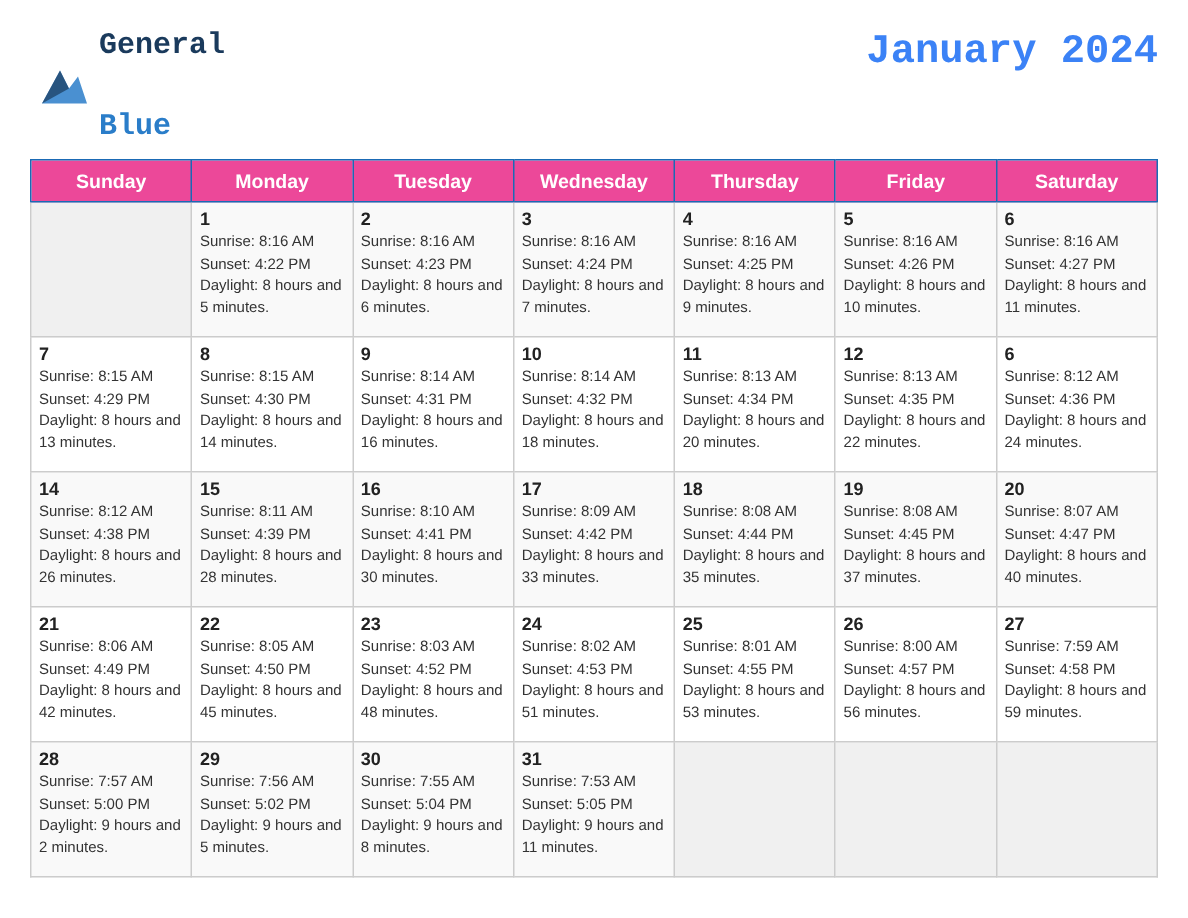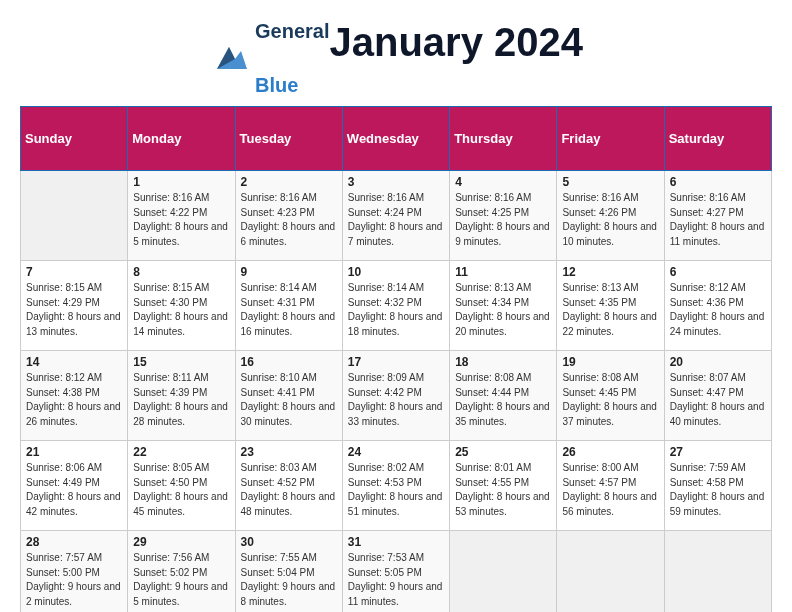--- a/index.html
+++ b/index.html
@@ -5,52 +5,53 @@
     * { box-sizing: border-box; margin: 0; padding: 0; }
     body {
       font-family: Arial, sans-serif;
       background: #fff;
       width: 792px;
       min-height: 612px;
       padding: 20px;
     }
     .header {
       display: flex;
-      justify-content: center;
+      justify-content: space-between;
       align-items: flex-start;
       margin-bottom: 10px;
+      font-family: Liberation Mono, monospace;
     }
     .logo {
       display: flex;
       flex-direction: column;
       align-items: flex-start;
     }
     .title-block {
       text-align: right;
     }
     .month-title {
-      font-size: 40px;
+      font-size: 27px;
       font-weight: bold;
-      color: #0f172a;
+      color: #3b82f6;
     }
     .location {
       font-size: 16px;
       color: #444;
     }
     table {
       width: 100%;
       border-collapse: collapse;
       table-layout: fixed;
     }
     th {
-      background: #be185d;
+      background: #ec4899;
       color: #fff;
       font-size: 13px;
-      padding: 24px 4px;
-      text-align: left;
+      padding: 6px 4px;
+      text-align: center;
       border: 1px solid #1a6ab5;
     }
     td {
       border: 1px solid #ccc;
       vertical-align: top;
       padding: 4px 5px;
       font-size: 10.5px;
       color: #222;
       height: 90px;
     }

